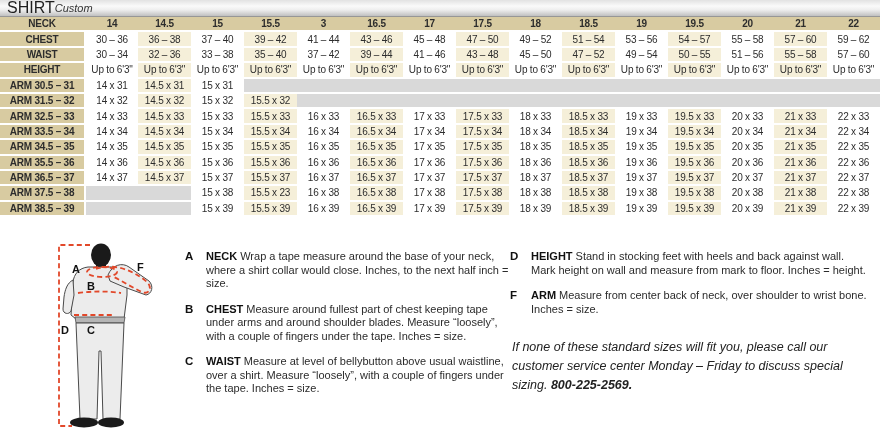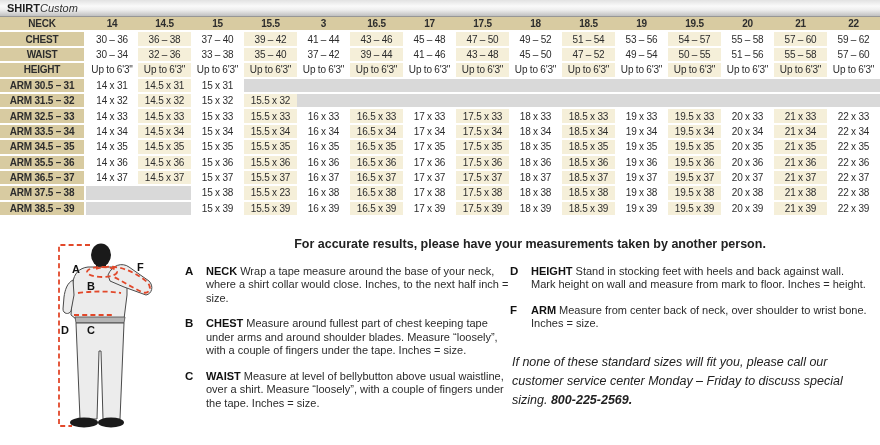--- a/index.html
+++ b/index.html
@@ -2,21 +2,21 @@
 <html><head>
 <meta charset="utf-8">
 <style>
   html,body{margin:0;padding:0;background:#fff;}
   .page{position:relative;width:880px;height:445px;background:#fff;overflow:hidden;
         font-family:"Liberation Sans",sans-serif;color:#2d2d2d;}
 
   
   .title-bar{height:16px;background:linear-gradient(180deg,#e2e2e2 0%,#fafafa 38%,#eeeeee 62%,#c0c0c0 100%);
              border-bottom:1px solid #979797;display:flex;align-items:center;padding-left:7px;}
-  .title-bar .t1{font-weight:bold;font-size:11px;color:#1f1f1f;}
+  .title-bar .t1{font-weight:normal;font-size:16px;color:#1f1f1f;}
   .title-bar .t2{font-size:11px;color:#333;margin-left:0;font-style:italic;}
 
   
   table.size{border-collapse:collapse;table-layout:fixed;width:880px;}
   table.size td{height:13.4px;border-bottom:2px solid #fff;font-size:10px;letter-spacing:-0.2px;
       color:#2d2d2d;text-align:center;vertical-align:middle;padding:0;white-space:nowrap;
       overflow:hidden;line-height:13px;}
   td.row-label{background:#d8cba1;text-align:left;padding-left:7px;font-weight:bold;
       border-right:2px solid #fff;}
   tr.neck-row td{background:#d8cba1;font-weight:bold;}
@@ -339,21 +339,20 @@
       <text x="72" y="38">A</text>
       <text x="87" y="55">B</text>
       <text x="87" y="99">C</text>
       <text x="61" y="99">D</text>
       <text x="137" y="36">F</text>
     </g>
   </svg>
 
   <div class="instructions">
     <div class="intro">
-      <div>For accurate results, please have your measurements taken by another person.</div>
     </div>
     <div class="def-cols">
       <div class="col-left">
         <div class="def">
           <span class="letter">A</span><span class="term">NECK</span><span>Wrap a tape measure around the base of your neck, where a shirt collar would close. Inches, to the next half inch = size.</span>
         </div>
         <div class="def">
           <span class="letter">B</span><span class="term">CHEST</span><span>Measure around fullest part of chest keeping tape under arms and around shoulder blades. Measure “loosely”, with a couple of fingers under the tape. Inches = size.</span>
         </div>
         <div class="def">

